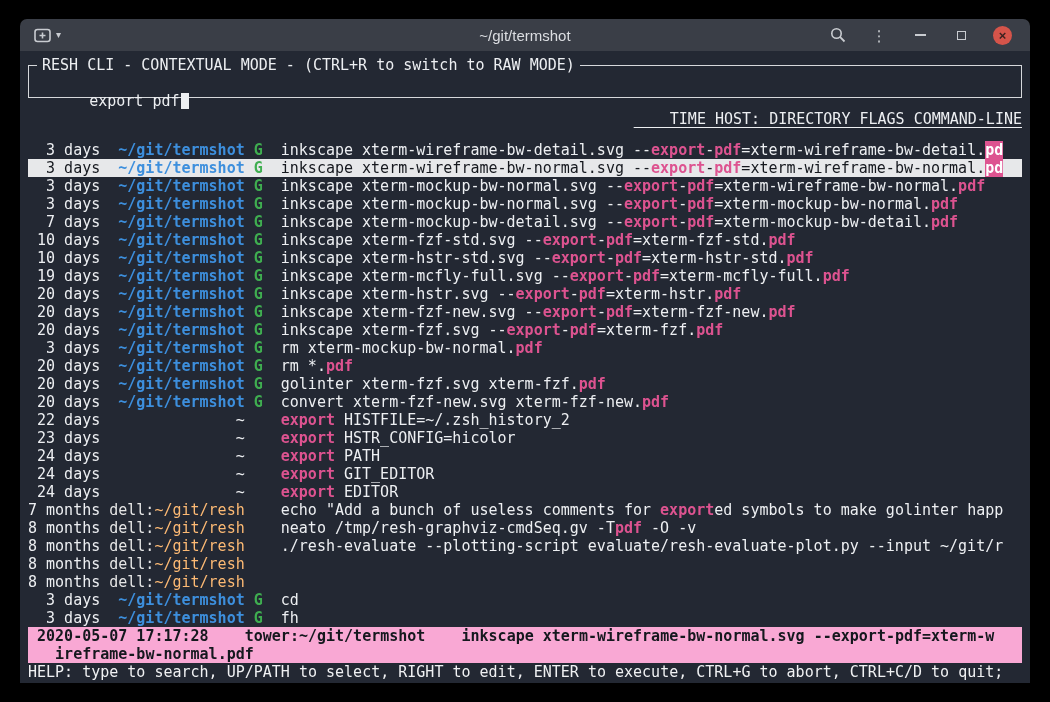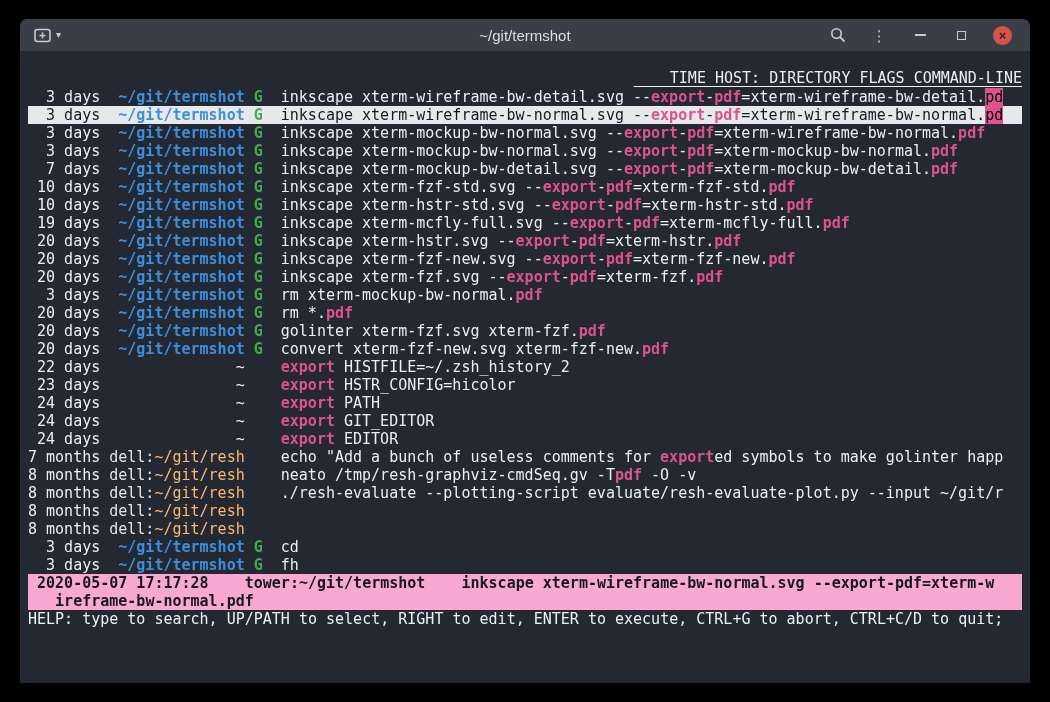--- a/index.html
+++ b/index.html
@@ -35,34 +35,34 @@
                 height:33px; padding:8px 6px 0 6px; white-space:pre; }
   .box-title { position:absolute; top:-10px; left:8px; background:#232833;
                padding:0 5px; color:#edeff2; }
   .query { white-space:pre; }
   .cursor { display:inline-block; width:8px; height:16px; background:#edeff2;
             vertical-align:-3px; margin-left:1px; }
 
   .hist-header { margin-top:12px; height:18px; white-space:pre;
                  text-decoration:underline; text-underline-offset:3px;text-align:right; }
 
-  .hist-list { margin-top:1px; }
+  .hist-list { margin-top:13px; }
   .hrow { display:flex; height:18px; line-height:18px; white-space:pre; overflow:hidden; }
   .col-time { width:8ch; flex:none; text-align:right; color:#edeff2; }
   .col-hostdir { width:15ch; flex:none; margin-left:1ch; text-align:right; overflow:hidden; }
   .col-flag { width:1ch; flex:none; margin-left:1ch; color:#3fae50; font-weight:bold; }
   .col-cmd { flex:1; min-width:0; margin-left:2ch; overflow:hidden; white-space:pre; }
 
   .host-red { color:#e5e5e5; }
   .dir-blue { color:#3d8fdd; font-weight:bold; }
   .dir-red  { color:#fdba74; }
   .dir-plain{ color:#edeff2; }
   .seg { color:inherit; }
   .match { color:#dd5390; font-weight:bold; }
-  .match-rev { color:#000000; background:#dd5390; font-weight:normal; }
+  .match-rev { color:#ffffff; background:#dd5390; font-weight:bold; }
 
   .hrow.selected { background:#e7e8ea; }
   .hrow.selected .col-time { color:#15181e; }
   .hrow.selected .col-cmd { color:#15181e; }
 
   .statusbar { background:#f9a8d4; color:#15181e; font-weight:bold; }
   .status-line { height:18px; white-space:pre; overflow:hidden; }
 
   .helpbar { height:18px; white-space:pre; color:#f0f1f3; overflow:hidden; }
 </style>
@@ -99,20 +99,23 @@
         <span class="restore-sq"></span>
       </span>
       <span class="tb-close">
         <span class="close-glyph">×</span>
       </span>
     </div>
   </div>
 
   <div class="terminal">
 
+    <div class="search-box">
+      <span class="box-title">RESH CLI - CONTEXTUAL MODE - (CTRL+R to switch to RAW MODE)</span><span class="query">export pdf</span><span class="cursor"></span>
+    </div>
 
     <div class="hist-header">    TIME HOST: DIRECTORY FLAGS COMMAND-LINE</div>
 
     <div class="hist-list">
         <div class="hrow"><span class="col-time">3 days</span><span class="col-hostdir"><span class="dir-blue">~/git/termshot</span></span><span class="col-flag">G</span><span class="col-cmd"><span class="seg">inkscape xterm-wireframe-bw-detail.svg --</span><span class="match">export</span><span class="seg">-</span><span class="match">pdf</span><span class="seg">=xterm-wireframe-bw-detail.</span><span class="match-rev">pd</span></span></div>
         <div class="hrow selected"><span class="col-time">3 days</span><span class="col-hostdir"><span class="dir-blue">~/git/termshot</span></span><span class="col-flag">G</span><span class="col-cmd"><span class="seg">inkscape xterm-wireframe-bw-normal.svg --</span><span class="match">export</span><span class="seg">-</span><span class="match">pdf</span><span class="seg">=xterm-wireframe-bw-normal.</span><span class="match-rev">pd</span></span></div>
         <div class="hrow"><span class="col-time">3 days</span><span class="col-hostdir"><span class="dir-blue">~/git/termshot</span></span><span class="col-flag">G</span><span class="col-cmd"><span class="seg">inkscape xterm-mockup-bw-normal.svg --</span><span class="match">export</span><span class="seg">-</span><span class="match">pdf</span><span class="seg">=xterm-wireframe-bw-normal.</span><span class="match">pdf</span></span></div>
         <div class="hrow"><span class="col-time">3 days</span><span class="col-hostdir"><span class="dir-blue">~/git/termshot</span></span><span class="col-flag">G</span><span class="col-cmd"><span class="seg">inkscape xterm-mockup-bw-normal.svg --</span><span class="match">export</span><span class="seg">-</span><span class="match">pdf</span><span class="seg">=xterm-mockup-bw-normal.</span><span class="match">pdf</span></span></div>
         <div class="hrow"><span class="col-time">7 days</span><span class="col-hostdir"><span class="dir-blue">~/git/termshot</span></span><span class="col-flag">G</span><span class="col-cmd"><span class="seg">inkscape xterm-mockup-bw-detail.svg --</span><span class="match">export</span><span class="seg">-</span><span class="match">pdf</span><span class="seg">=xterm-mockup-bw-detail.</span><span class="match">pdf</span></span></div>
         <div class="hrow"><span class="col-time">10 days</span><span class="col-hostdir"><span class="dir-blue">~/git/termshot</span></span><span class="col-flag">G</span><span class="col-cmd"><span class="seg">inkscape xterm-fzf-std.svg --</span><span class="match">export</span><span class="seg">-</span><span class="match">pdf</span><span class="seg">=xterm-fzf-std.</span><span class="match">pdf</span></span></div>

